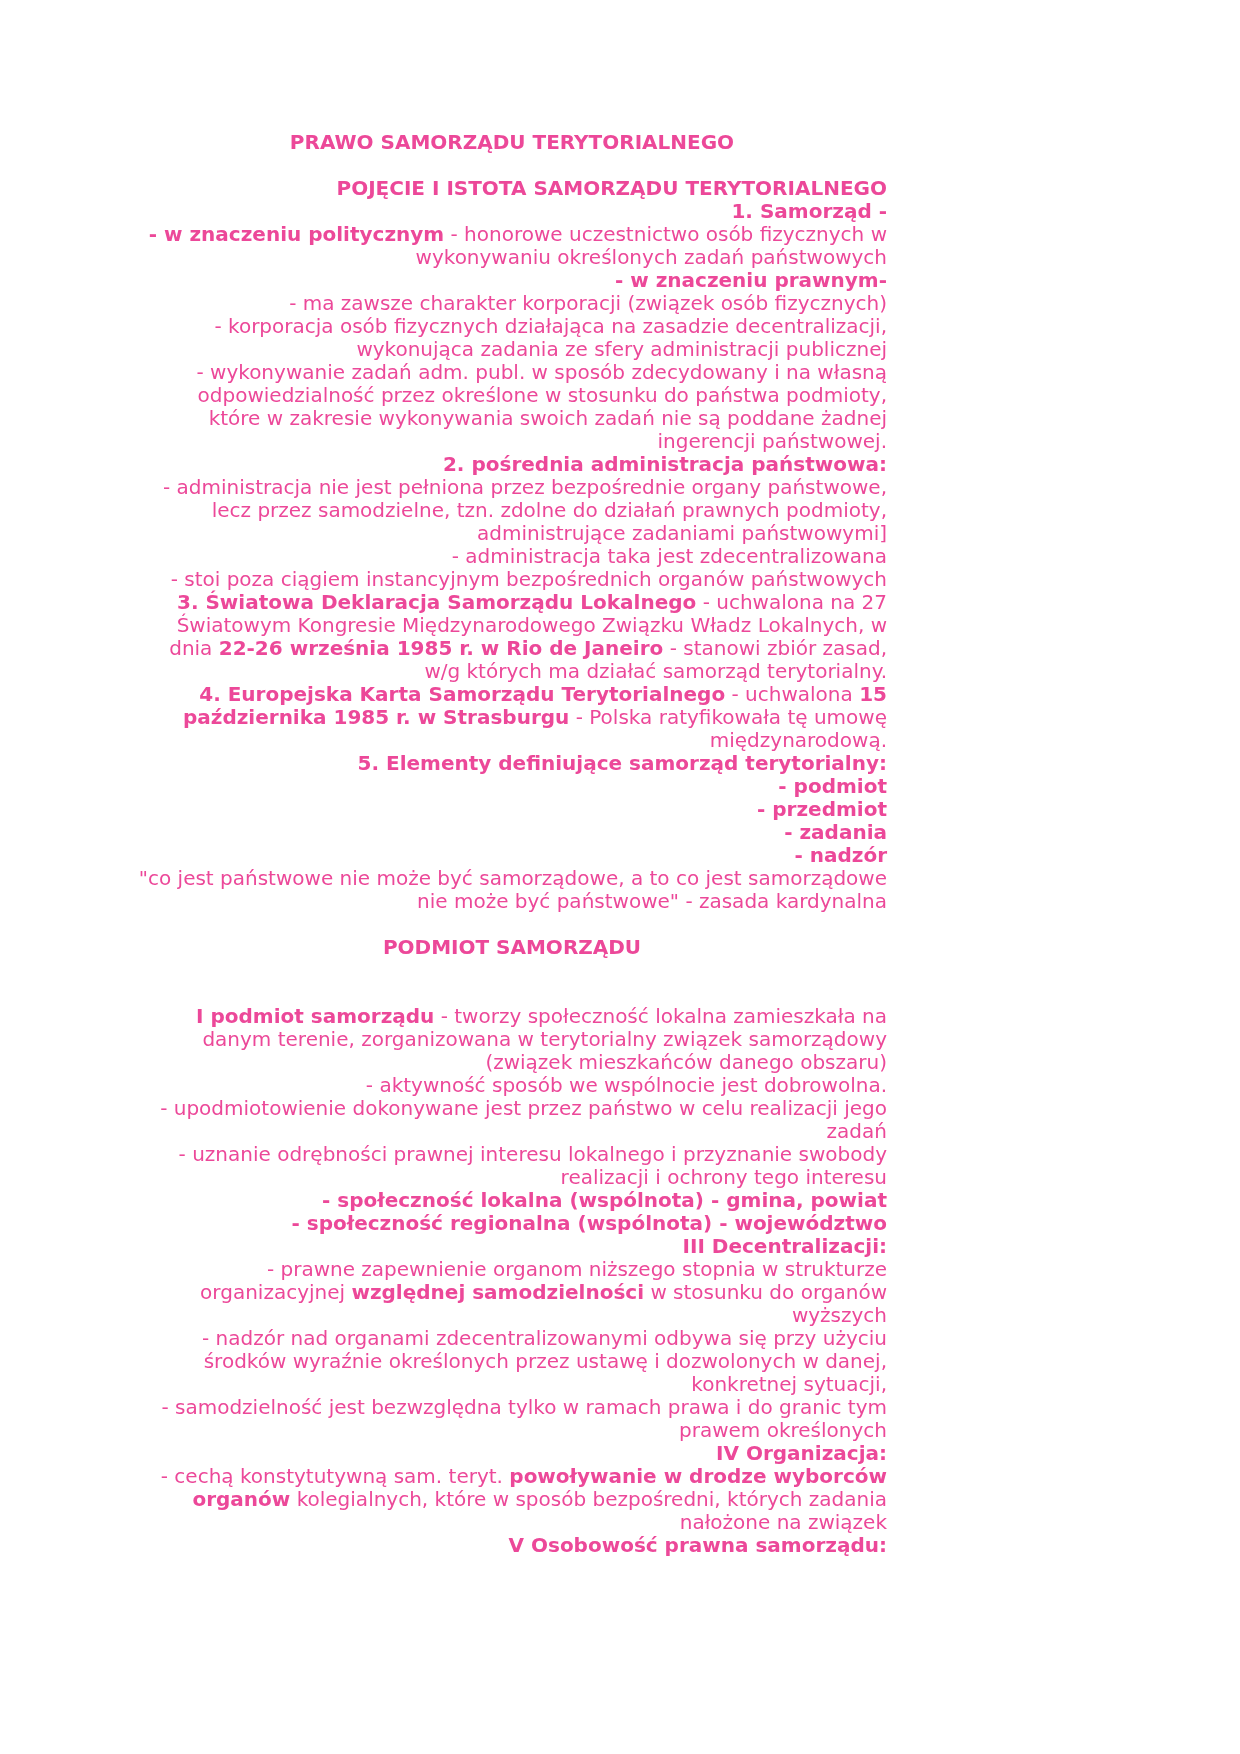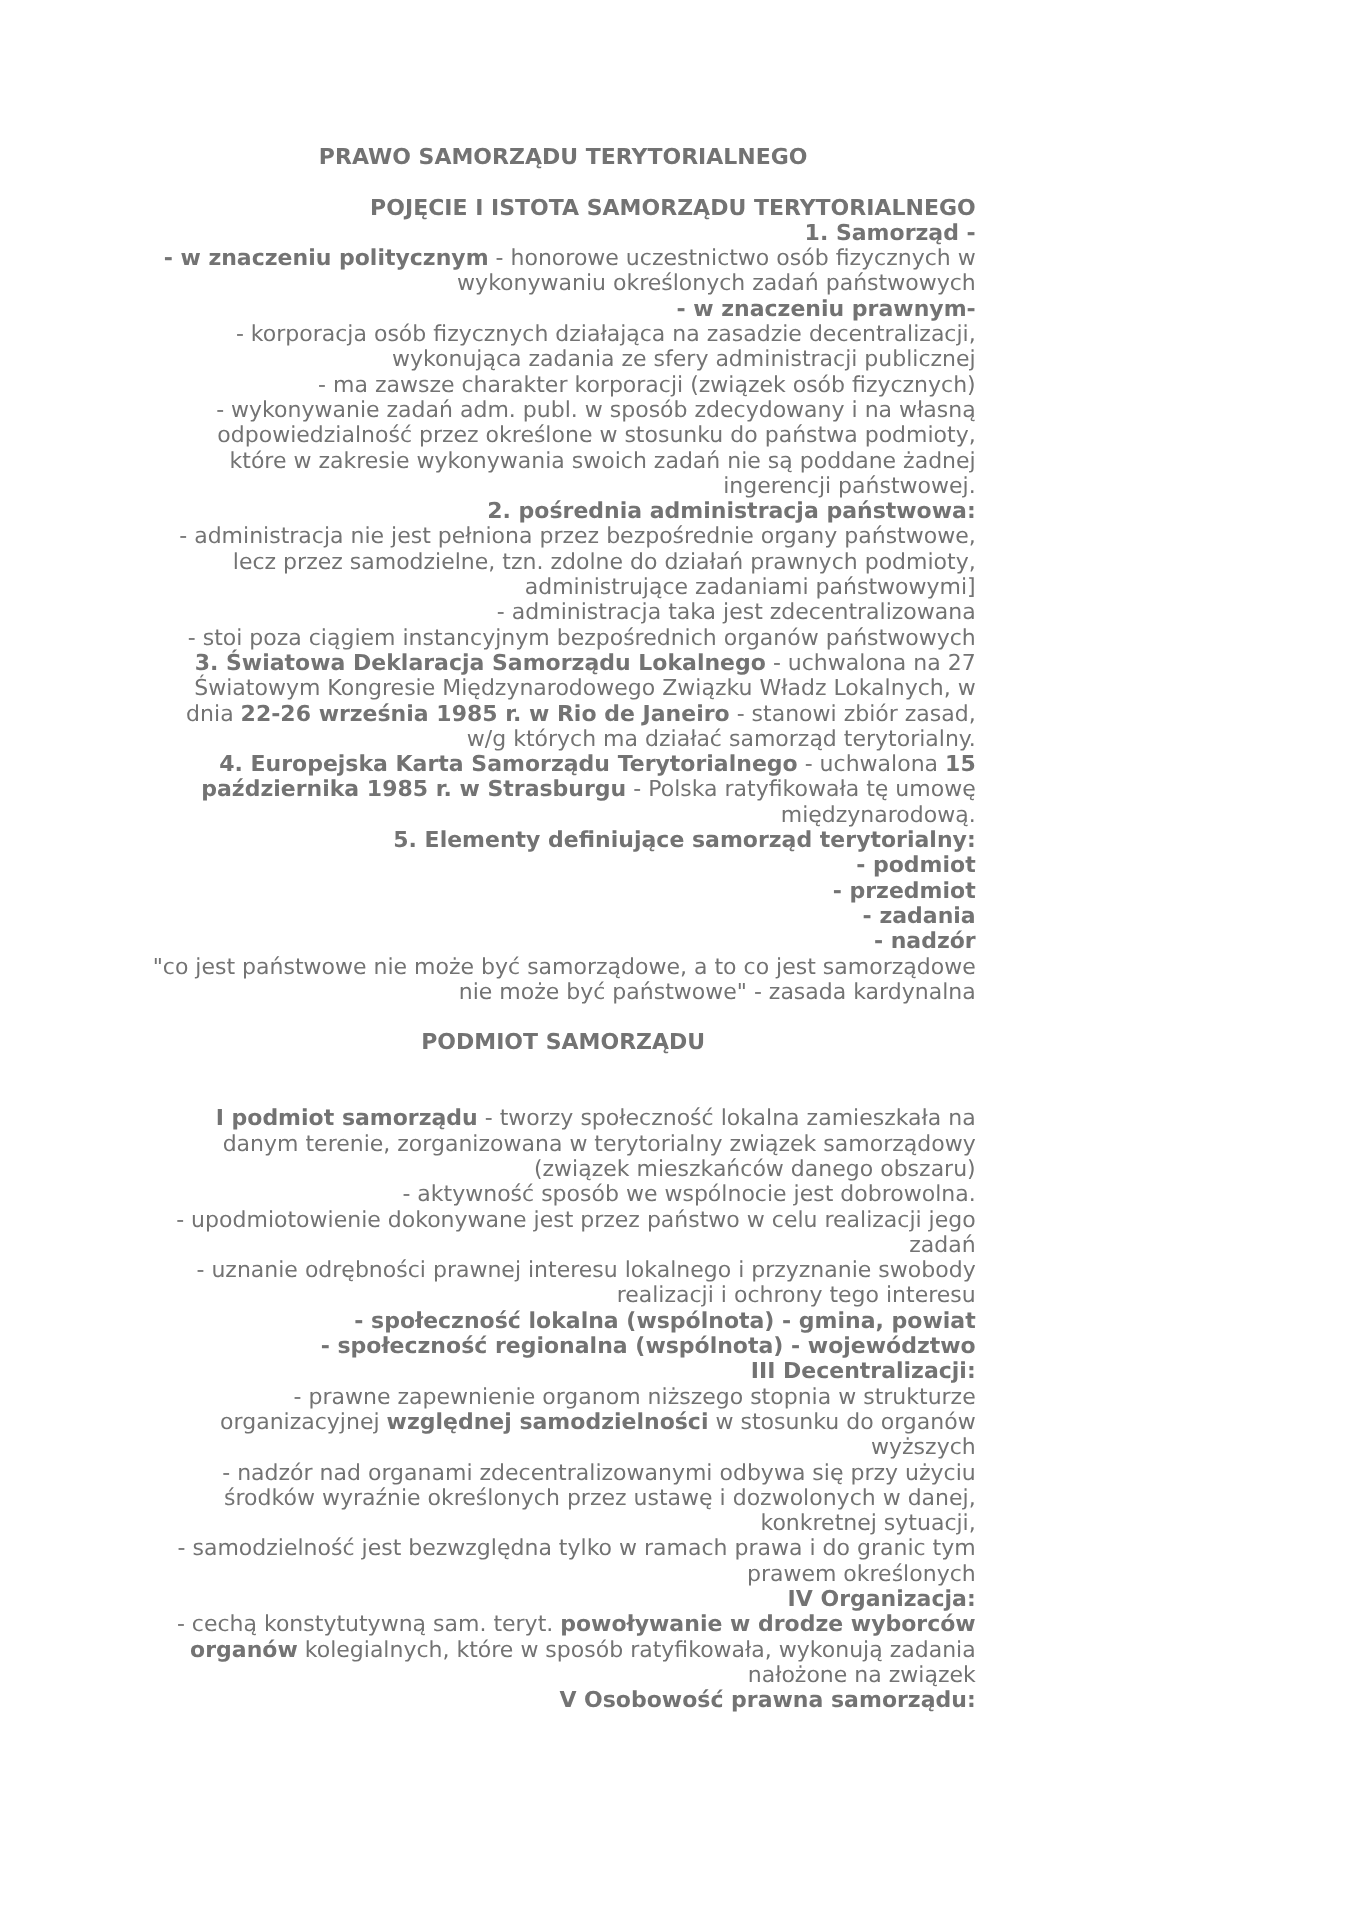--- a/index.html
+++ b/index.html
@@ -11,21 +11,21 @@
     position: relative;
     width: 1022px;
     height: 1754px;
     box-sizing: border-box;
     background: #ffffff;
     padding: 131px 135px 40px 137px;
     overflow: hidden;
     font-family: "DejaVu Sans", "Liberation Sans", sans-serif;
     font-size: 20px;
     line-height: 23px;
-    color: #737373;
+    color: #ec4899;
   }
   .doc {
     width: 100%;
   }
   .block {
     min-height: 23px;
     text-align: right;
   }
   .block.title,
   .block.heading {
@@ -43,22 +43,22 @@
 <body>
 
 <div class="page">
   <div class="doc" id="doc-root">
       <div class="block title"><span class="bold">PRAWO SAMORZĄDU TERYTORIALNEGO</span></div>
       <div class="block spacer"></div>
       <div class="block p"><span class="bold">POJĘCIE I ISTOTA SAMORZĄDU TERYTORIALNEGO</span></div>
       <div class="block p"><span class="bold">1. Samorząd -</span></div>
       <div class="block p"><span class="bold">- w znaczeniu politycznym</span><span> - honorowe uczestnictwo osób fizycznych w wykonywaniu określonych zadań państwowych</span></div>
       <div class="block p"><span class="bold">- w znaczeniu prawnym-</span></div>
+      <div class="block p-indent"><span>- ma zawsze charakter korporacji (związek osób fizycznych)</span></div>
       <div class="block p-indent"><span>- korporacja osób fizycznych działająca na zasadzie decentralizacji, wykonująca zadania ze sfery administracji publicznej</span></div>
-      <div class="block p-indent"><span>- ma zawsze charakter korporacji (związek osób fizycznych)</span></div>
       <div class="block p-indent"><span>- wykonywanie zadań adm. publ. w sposób zdecydowany i na własną odpowiedzialność przez określone w stosunku do państwa podmioty, które w zakresie wykonywania swoich zadań nie są poddane żadnej ingerencji państwowej.</span></div>
       <div class="block p"><span class="bold">2. pośrednia administracja państwowa:</span></div>
       <div class="block p"><span>- administracja nie jest pełniona przez bezpośrednie organy państwowe, lecz przez samodzielne, tzn. zdolne do działań prawnych podmioty, administrujące zadaniami państwowymi]</span></div>
       <div class="block p"><span>- administracja taka jest zdecentralizowana</span></div>
       <div class="block p"><span>- stoi poza ciągiem instancyjnym bezpośrednich organów państwowych</span></div>
       <div class="block p"><span class="bold">3. Światowa Deklaracja Samorządu Lokalnego</span><span> - uchwalona na 27 Światowym Kongresie Międzynarodowego Związku Władz Lokalnych, w dnia </span><span class="bold">22-26 września 1985 r. w Rio de Janeiro</span><span> - stanowi zbiór zasad, w/g których ma działać samorząd terytorialny.</span></div>
       <div class="block p"><span class="bold">4. Europejska Karta Samorządu Terytorialnego</span><span> - uchwalona </span><span class="bold">15 października 1985 r. w Strasburgu</span><span> - Polska ratyfikowała tę umowę międzynarodową.</span></div>
       <div class="block p"><span class="bold">5. Elementy definiujące samorząd terytorialny:</span></div>
       <div class="block p"><span class="bold">- podmiot</span></div>
       <div class="block p"><span class="bold">- przedmiot</span></div>
@@ -73,16 +73,16 @@
       <div class="block p"><span>- aktywność sposób we wspólnocie jest dobrowolna.</span></div>
       <div class="block p"><span>- upodmiotowienie dokonywane jest przez państwo w celu realizacji jego zadań</span></div>
       <div class="block p"><span>- uznanie odrębności prawnej interesu lokalnego i przyznanie swobody realizacji i ochrony tego interesu</span></div>
       <div class="block p-indent"><span class="bold">- społeczność lokalna (wspólnota) - gmina, powiat</span></div>
       <div class="block p-indent"><span class="bold">- społeczność regionalna (wspólnota) - województwo</span></div>
       <div class="block p"><span class="bold">III Decentralizacji:</span></div>
       <div class="block p"><span>- prawne zapewnienie organom niższego stopnia w strukturze organizacyjnej </span><span class="bold">względnej samodzielności</span><span> w stosunku do organów wyższych</span></div>
       <div class="block p"><span>- nadzór nad organami zdecentralizowanymi odbywa się przy użyciu środków wyraźnie określonych przez ustawę i dozwolonych w danej, konkretnej sytuacji,</span></div>
       <div class="block p"><span>- samodzielność jest bezwzględna tylko w ramach prawa i do granic tym prawem określonych</span></div>
       <div class="block p"><span class="bold">IV Organizacja:</span></div>
-      <div class="block p"><span>- cechą konstytutywną sam. teryt. </span><span class="bold">powoływanie w drodze wyborców organów</span><span> kolegialnych, które w sposób ratyfikowała, wykonują zadania nałożone na związek</span></div>
+      <div class="block p"><span>- cechą konstytutywną sam. teryt. </span><span class="bold">powoływanie w drodze wyborców organów</span><span> kolegialnych, które w sposób bezpośredni, których zadania nałożone na związek</span></div>
       <div class="block p"><span class="bold">V Osobowość prawna samorządu:</span></div>
     </div>
 </div>
 
 </body></html>

